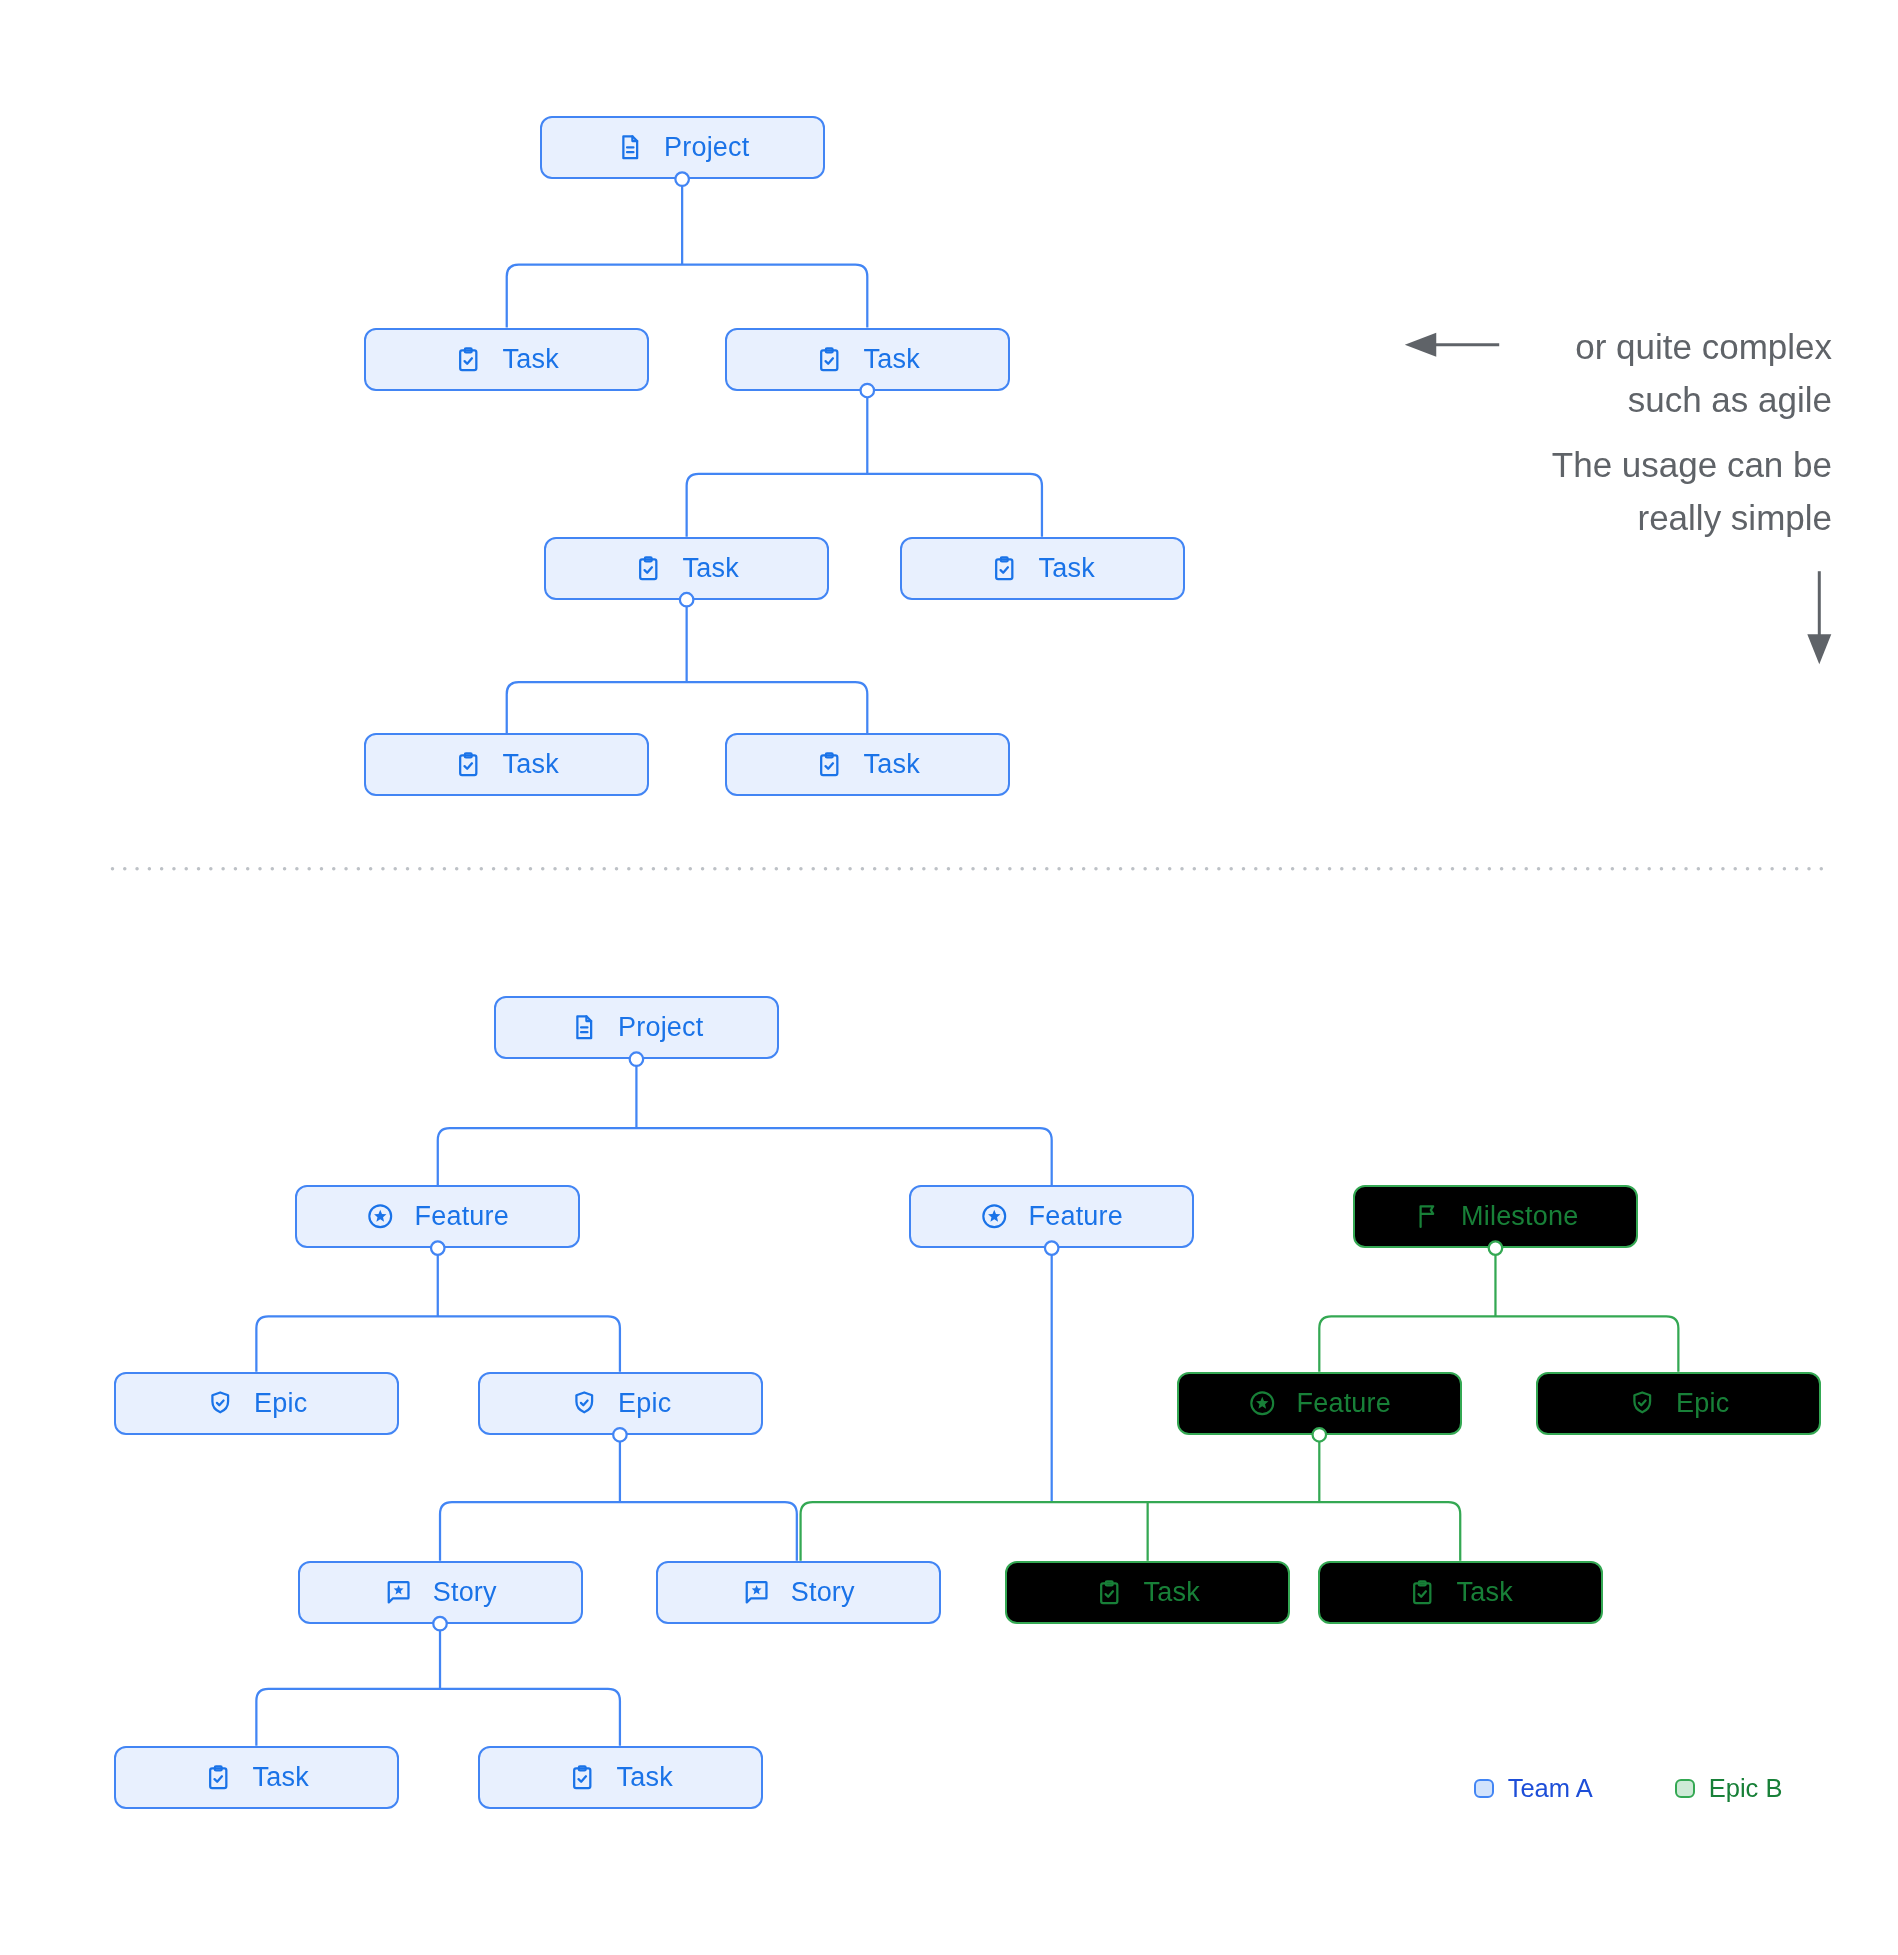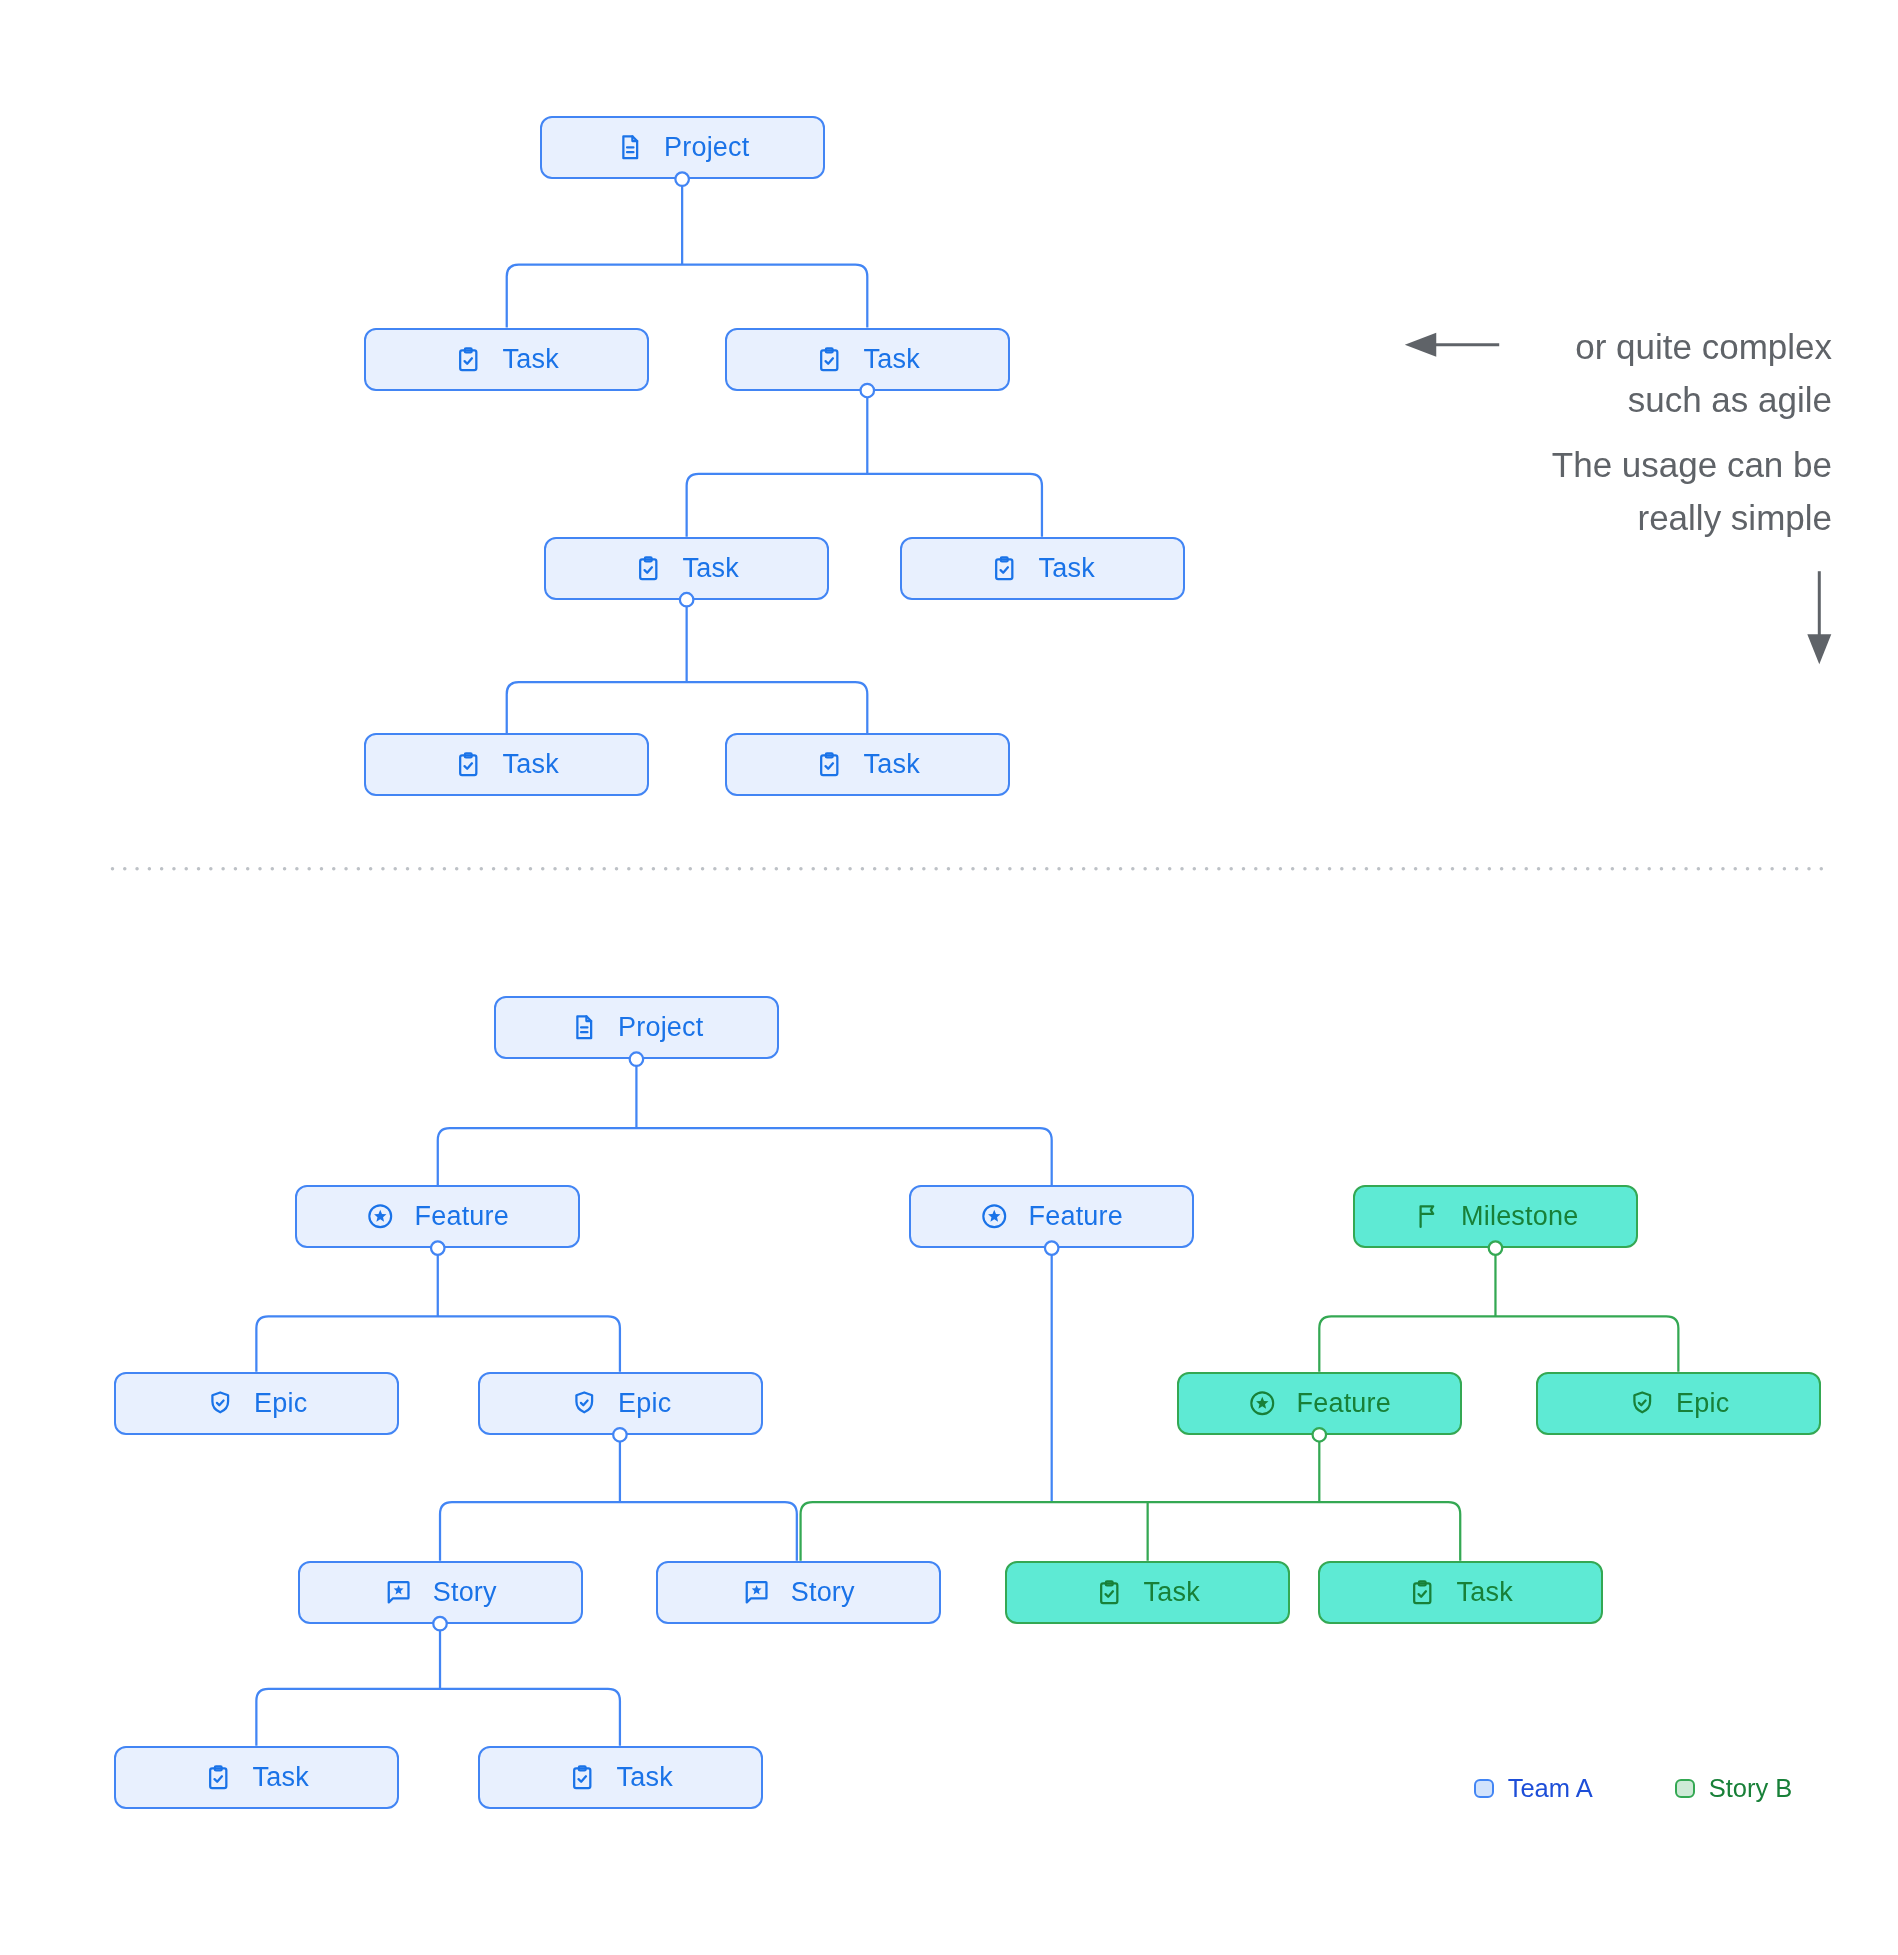--- a/index.html
+++ b/index.html
@@ -4,21 +4,21 @@
 <style>
   html,body{margin:0;padding:0;background:#ffffff;}
   .canvas{position:relative;width:1898px;height:1955px;background:#ffffff;overflow:hidden;
           font-family:"Liberation Sans",sans-serif;}
   #nodes{position:absolute;inset:0;z-index:1;}
   #wires{position:absolute;inset:0;z-index:2;pointer-events:none;}
   .node{position:absolute;width:285px;height:63px;box-sizing:border-box;border-radius:12px;
         display:flex;align-items:center;justify-content:center;gap:20px;
         font-size:27px;font-weight:500;letter-spacing:0.2px;}
   .node.team-a{background:#E8F0FE;border:2.2px solid #4285F4;color:#1A73E8;}
-  .node.team-b{background:#5eead4;border:2.2px solid #34A853;color:#188038;}
+  .node.team-b{background:#000000;border:2.2px solid #34A853;color:#188038;}
   .nicon{display:flex;align-items:center;justify-content:center;}
   .nicon svg{width:28.5px;height:28.5px;display:block;}
   .annotation{position:absolute;right:66px;top:320px;text-align:right;color:#5F6368;
               font-size:35px;line-height:53px;font-weight:400;width:525px;}
   .annotation p{margin:0;}
   .annotation p + p{margin-top:12px;}
   .legend-item{position:absolute;display:flex;align-items:center;gap:14.2px;top:1774px;}
   .swatch{width:19.5px;height:19.5px;box-sizing:border-box;border-radius:6px;}
   .swatch.team-a{background:#D2E3FC;border:2.2px solid #4285F4;}
   .swatch.team-b{background:#CEEAD6;border:2.2px solid #34A853;}
@@ -269,16 +269,16 @@
     <p><span>or quite complex</span><br><span>such as agile</span></p>
     <p><span>The usage can be</span><br><span>really simple</span></p>
   </div>
 
   <div class="legend-item" style="left:1474px">
     <span class="swatch team-a"></span>
     <span class="legend-label team-a">Team A</span>
   </div>
   <div class="legend-item" style="left:1675px">
     <span class="swatch team-b"></span>
-    <span class="legend-label team-b">Story B</span>
+    <span class="legend-label team-b">Epic B</span>
   </div>
 </div>
 
 
 </body></html>

